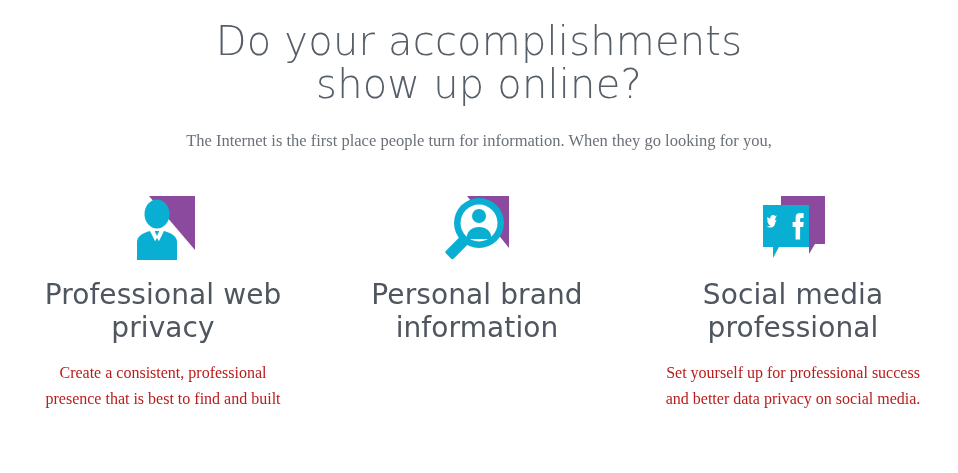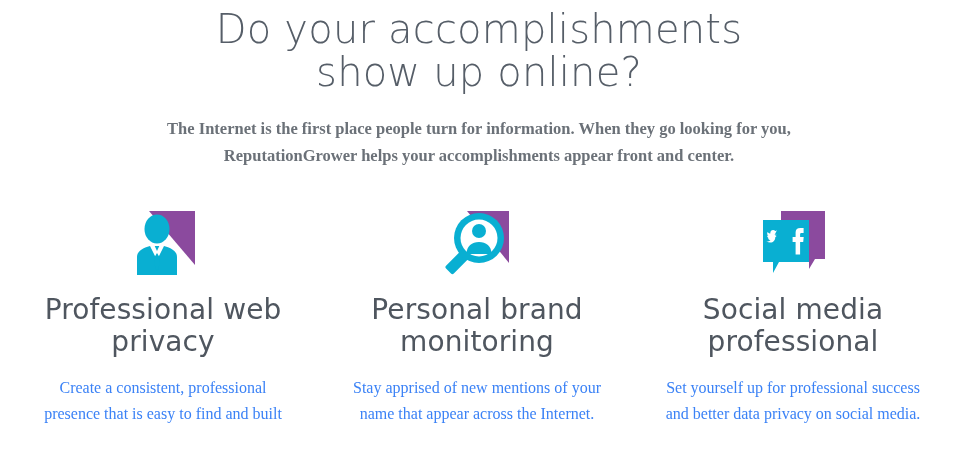--- a/index.html
+++ b/index.html
@@ -16,21 +16,21 @@
 
   .page {
     position: relative;
     width: 958px;
     height: 473px;
     background: #ffffff;
   }
 
   
   .hero {
-    padding-top: 8px;
+    padding-top: 20px;
     text-align: center;
   }
   .hero-title {
     margin: 0;
     font-family: "DejaVu Sans", sans-serif;
     font-weight: 300;
     font-size: 40px;
     line-height: 1.08;
     letter-spacing: 0.2px;
     color: #565e68;
@@ -43,21 +43,20 @@
     margin: 22px auto 0;
     width: 700px;
     font-family: "Liberation Serif", serif;
     font-size: 16.5px;
     line-height: 1.62;
     color: #6b7178;
     text-align: center;
   }
   .hero-sub .line {
     display: block;
-    font-weight: bold;
   }
 
   
   .features {
     position: relative;
     display: flex;
     margin-top: 30px;
     padding: 0 6px;
   }
   .feature {
@@ -88,21 +87,21 @@
   }
   .feature-title .line {
     display: block;
   }
 
   .feature-body {
     margin: 16px auto 0;
     font-family: "Liberation Serif", serif;
     font-size: 16px;
     line-height: 1.63;
-    color: #3b82f6;
+    color: #b91c1c;
   }
   .feature-body .line {
     display: block;
   }
 
   .col-1 .feature-body { width: 272px; }
   .col-2 .feature-body { width: 296px; }
   .col-3 .feature-body { width: 302px; }
 </style>
 </head>
@@ -110,21 +109,20 @@
 
 <div class="page">
 
   <div class="hero">
     <h1 class="hero-title">
       <span class="line">Do your accomplishments</span>
       <span class="line">show up online?</span>
     </h1>
     <p class="hero-sub">
       <span class="line">The Internet is the first place people turn for information. When they go looking for you,</span>
-      <span class="line">ReputationGrower helps your accomplishments appear front and center.</span>
     </p>
   </div>
 
   <div class="features">
 
     <div class="feature col-1">
       <div class="icon-wrap">
         <svg width="72" height="72" viewBox="0 0 72 72" aria-hidden="true">
 
           <polygon points="22,4 68,4 68,58" fill="#8B4A9E"></polygon>
@@ -137,47 +135,43 @@
 
           <path d="M30 46 L33 51 L31.6 62 L30 64 L28.4 62 L27 51 Z" fill="#09AFD2"></path>
         </svg>
       </div>
       <h2 class="feature-title">
         <span class="line">Professional web</span>
         <span class="line">privacy</span>
       </h2>
       <p class="feature-body">
         <span class="line">Create a consistent, professional</span>
-        <span class="line">presence that is easy to find and built</span>
+        <span class="line">presence that is best to find and built</span>
       </p>
     </div>
 
     <div class="feature col-2">
       <div class="icon-wrap">
         <svg width="72" height="72" viewBox="0 0 72 72" aria-hidden="true">
 
           <polygon points="26,4 68,4 68,56" fill="#8B4A9E"></polygon>
 
           <rect x="4" y="50" width="24" height="11" rx="2" fill="#09AFD2" transform="rotate(-45 16 55.5)"></rect>
 
           <circle cx="38" cy="31" r="25" fill="#09AFD2"></circle>
           <circle cx="38" cy="31" r="18.5" fill="#ffffff"></circle>
 
           <circle cx="38" cy="24" r="7" fill="#09AFD2"></circle>
           <path d="M25.5 47 C25.5 39 31 35 38 35 C45 35 50.5 39 50.5 47 Z" fill="#09AFD2"></path>
         </svg>
       </div>
       <h2 class="feature-title">
         <span class="line">Personal brand</span>
-        <span class="line">monitoring</span>
+        <span class="line">information</span>
       </h2>
-      <p class="feature-body">
-        <span class="line">Stay apprised of new mentions of your</span>
-        <span class="line">name that appear across the Internet.</span>
-      </p>
     </div>
 
     <div class="feature col-3">
       <div class="icon-wrap">
         <svg width="72" height="72" viewBox="0 0 72 72" aria-hidden="true">
 
           <path d="M24 4 H68 V52 H58 L52 62 L52 52 H24 Z" fill="#8B4A9E"></path>
 
           <path d="M6 13 H52 V55 H22 L16 66 L16 55 H6 Z" fill="#09AFD2"></path>
 

